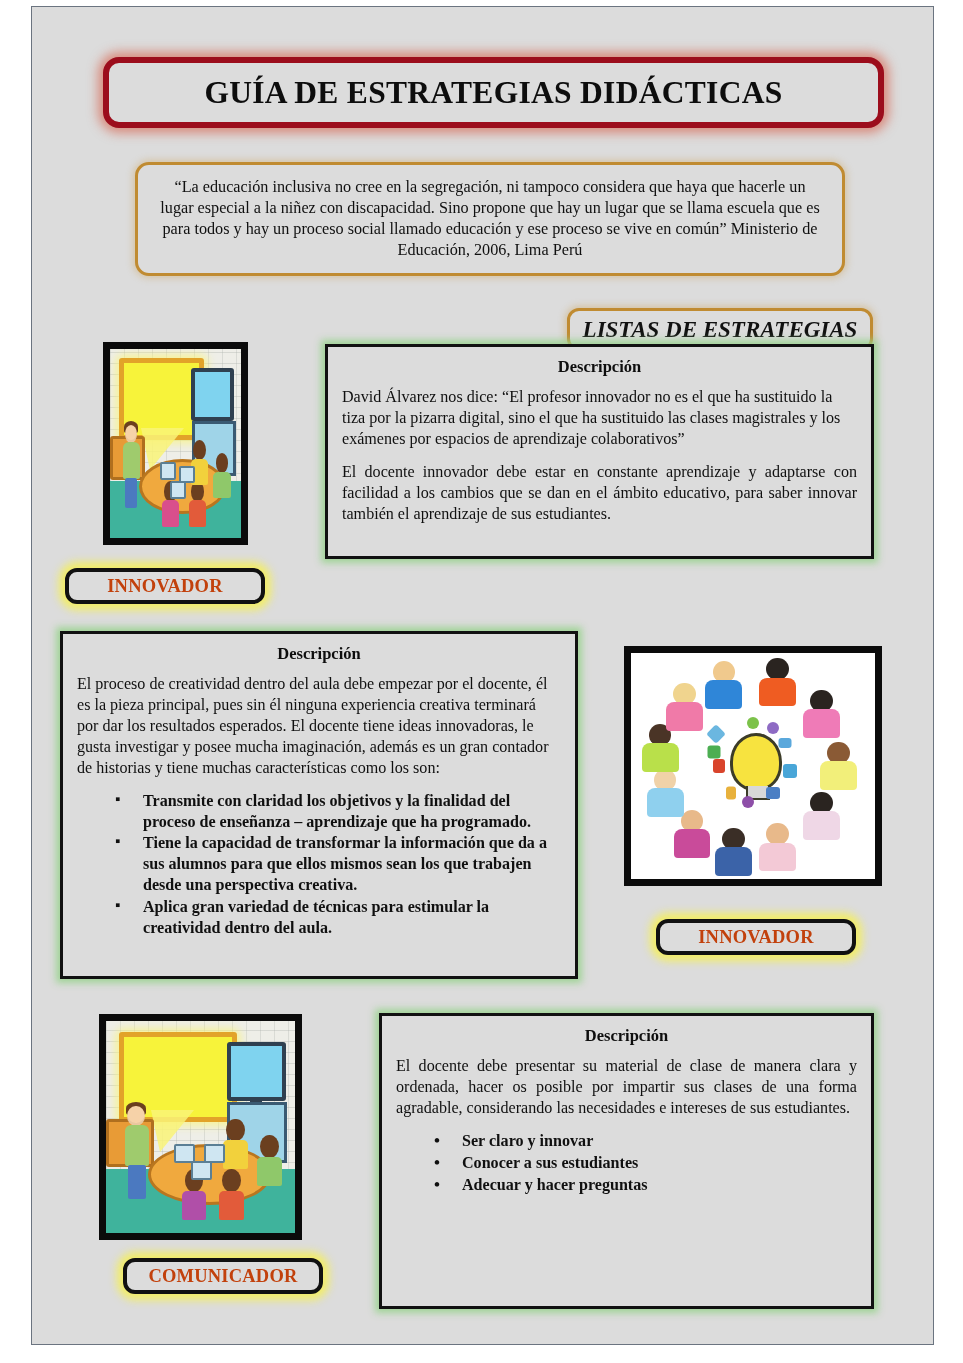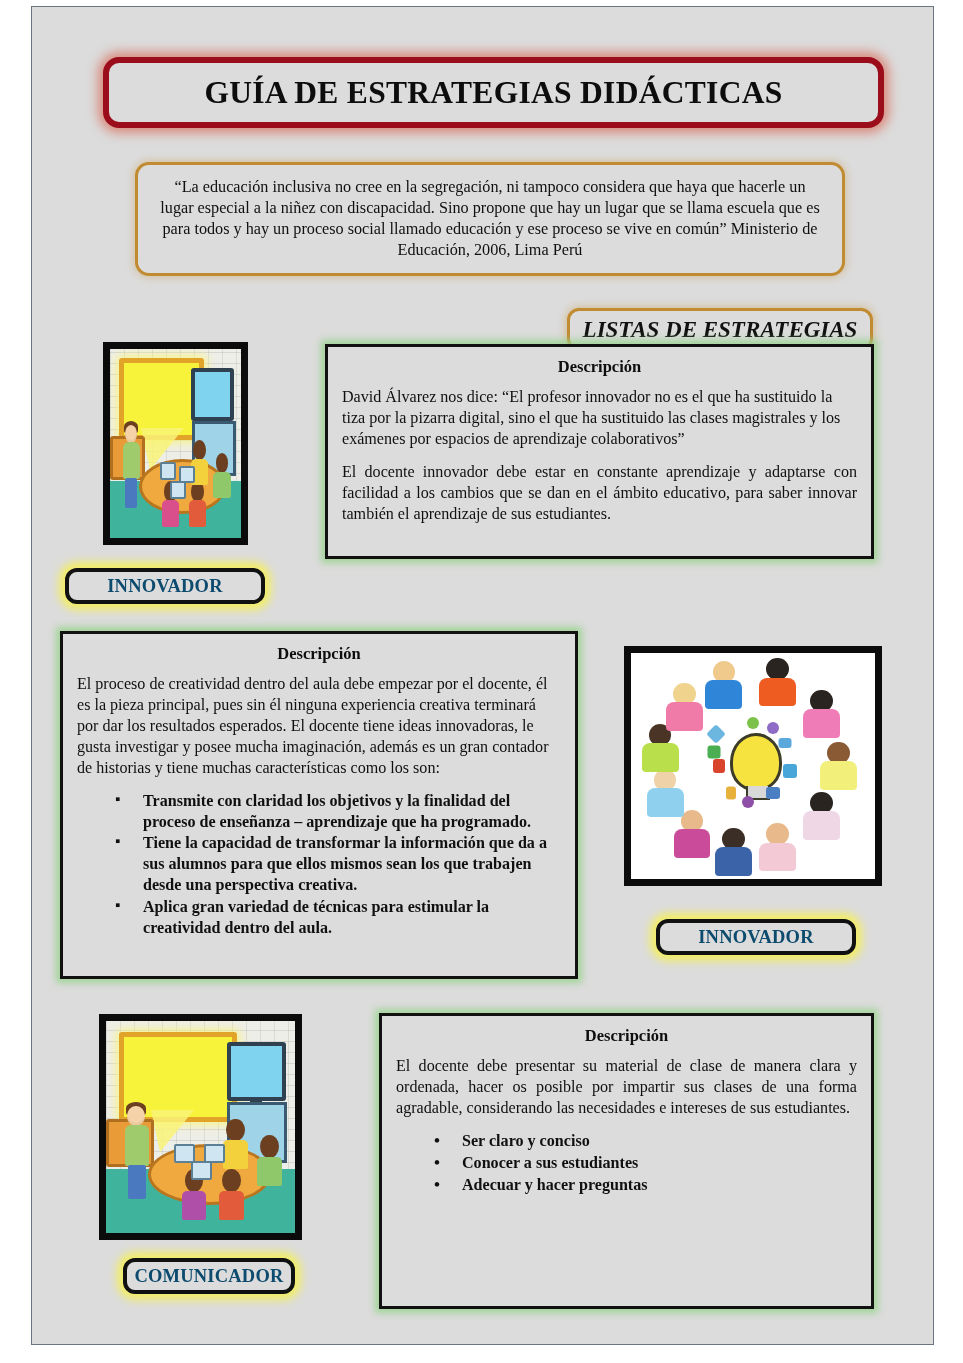--- a/index.html
+++ b/index.html
@@ -94,26 +94,26 @@
 
   
   .label-box {
     border: 4px solid #111111;
     border-radius: 12px;
     box-shadow: 0 0 9px 6px rgba(243, 238, 96, 0.95);
   }
   .label-box .txt {
     font-size: 18.5px;
     font-weight: bold;
-    color: #0c4a6e;
+    color: #c2410c;
     letter-spacing: 0.2px;
   }
   .label-innovador { left: 33px;  top: 561px;  width: 200px; height: 36px; }
   .label-creativo  { left: 624px; top: 912px;  width: 200px; height: 36px; }
-  .label-comunicador { left: 91px; top: 1251px; width: 172px; height: 36px; }
+  .label-comunicador { left: 91px; top: 1251px; width: 200px; height: 36px; }
 
   
   .desc-box {
     position: absolute;
     box-sizing: border-box;
     background: #dcdcdc;
     border: 3px solid #111111;
     box-shadow: 0 0 7px 4px rgba(150, 210, 140, 0.85);
     padding: 10px 14px 12px 14px;
   }
@@ -474,19 +474,19 @@
   </div>
 
   <div class="plaque label-box label-comunicador">
     <span class="txt">COMUNICADOR</span>
   </div>
 
   <div class="desc-box desc-comunicador">
     <div class="desc-title">Descripción</div>
     <p class="just">El docente debe presentar su material de clase de manera clara y ordenada, hacer os posible por impartir sus clases de una forma agradable, considerando las necesidades e intereses de sus estudiantes.</p>
     <ul class="bul-round">
-      <li>Ser claro y conciso</li>
+      <li>Ser claro y innovar</li>
       <li>Conocer a sus estudiantes</li>
       <li>Adecuar y hacer preguntas</li>
     </ul>
   </div>
 
 </div>
 
 </body></html>

